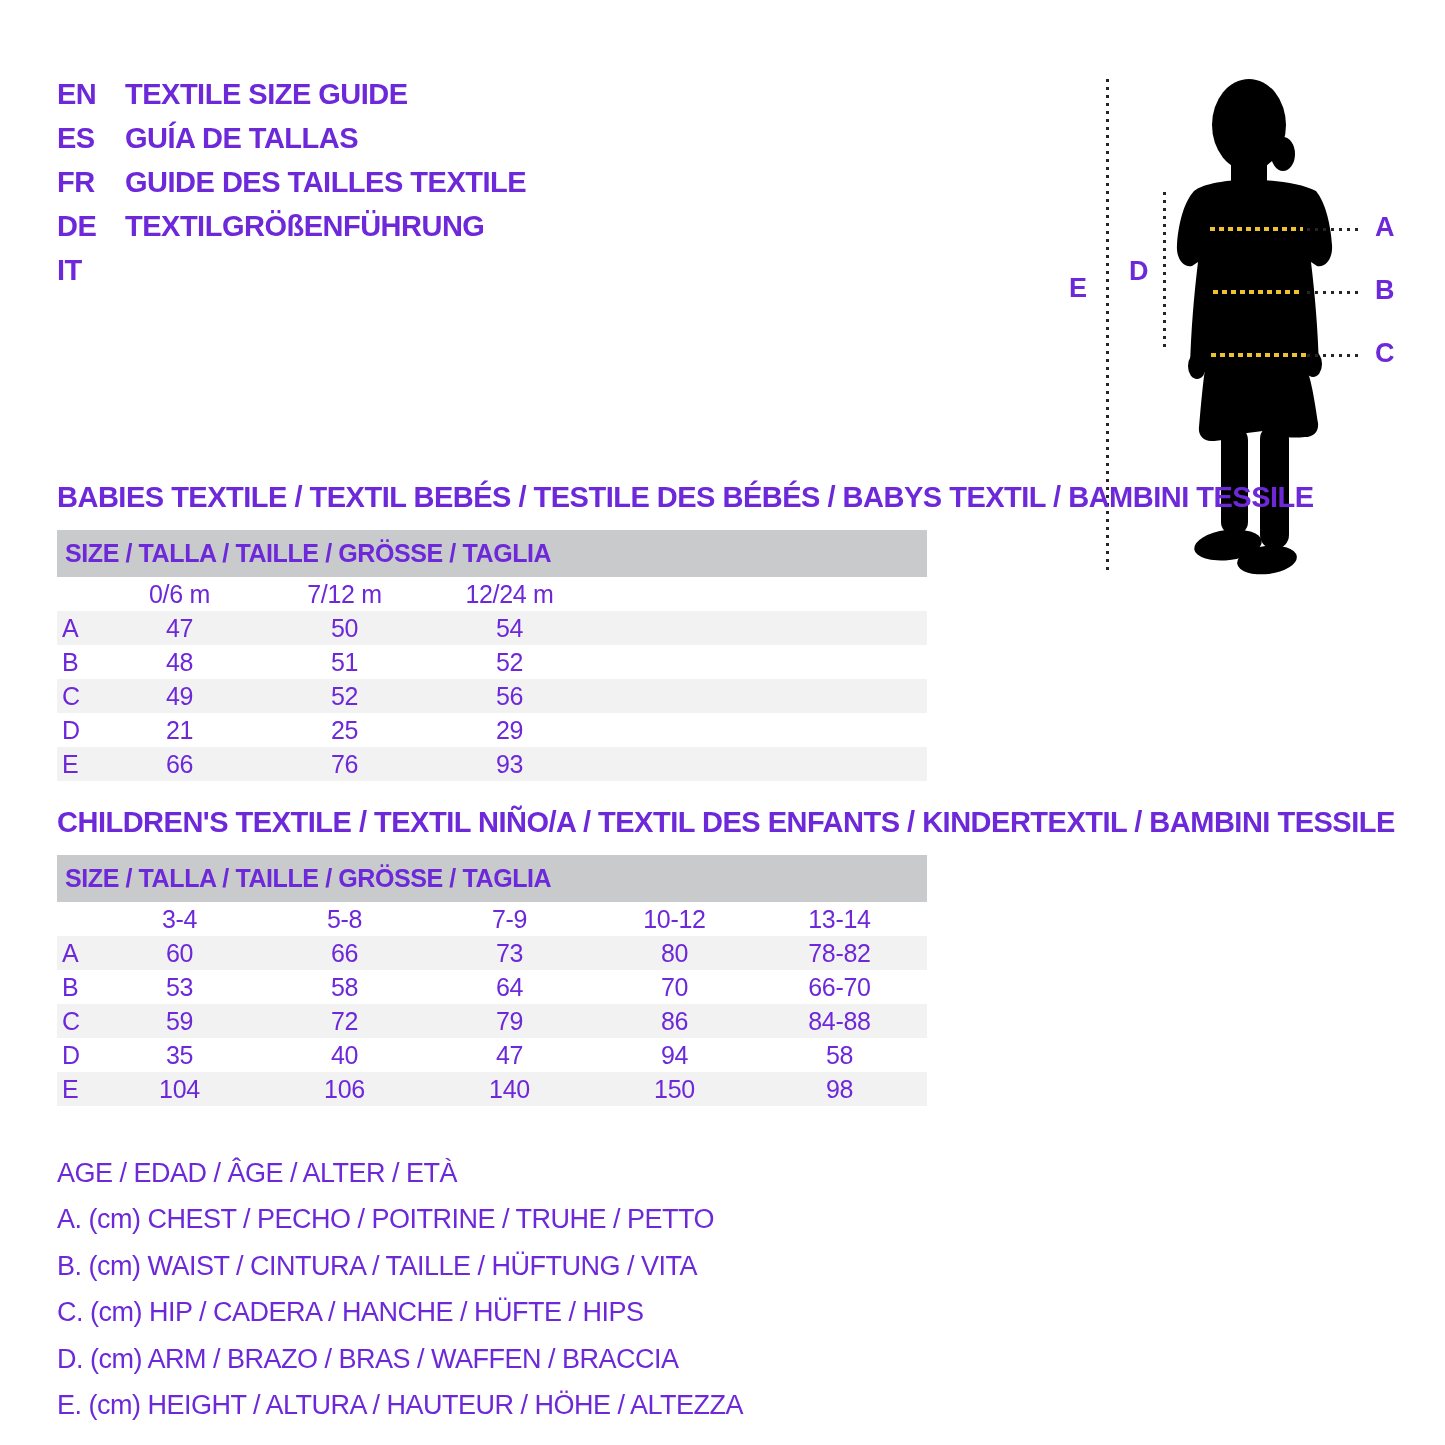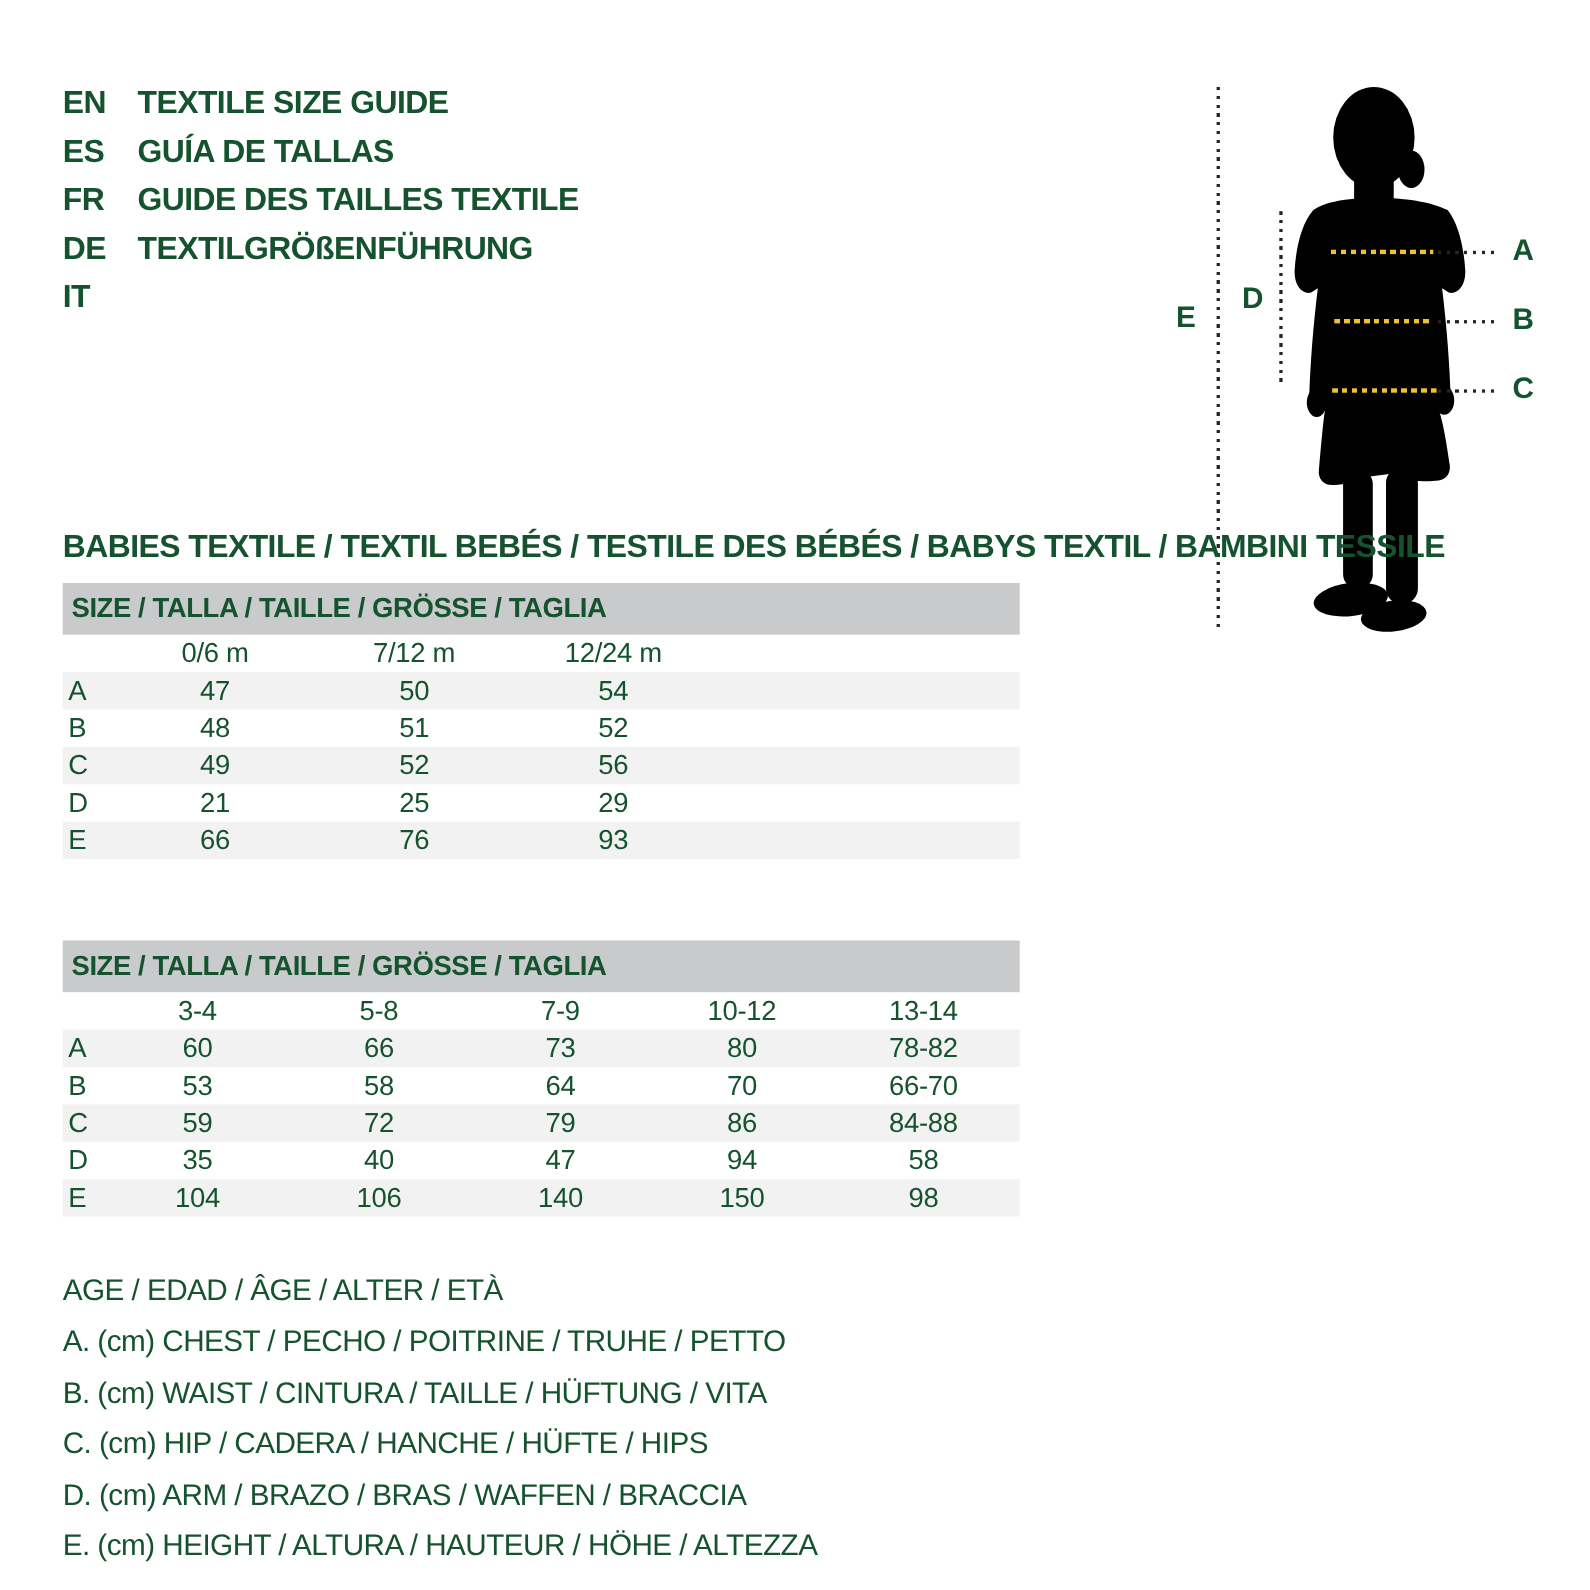--- a/index.html
+++ b/index.html
@@ -1,19 +1,19 @@
 <!DOCTYPE html>
 <html><head>
 <meta charset="utf-8">
 <style>
   * { margin:0; padding:0; box-sizing:border-box; }
   html,body { background:#ffffff; }
   .canvas {
     position:relative; width:1445px; height:1445px; background:#ffffff;
-    font-family:"Liberation Sans", sans-serif; color:#14532d; overflow:hidden;
+    font-family:"Liberation Sans", sans-serif; color:#6d28d9; overflow:hidden;
     letter-spacing:-0.3px;
   }
 
   
   .lang-block { position:absolute; left:57px; top:72px; }
   .lang-row { display:grid; grid-template-columns:68px auto; height:44px; align-items:center; }
   .lang-code, .lang-title { font-size:29px; font-weight:700; letter-spacing:-0.5px; white-space:nowrap; }
 
   
   .silhouette { position:absolute; left:1175px; top:75px; width:160px; height:500px; }
@@ -44,21 +44,21 @@
   .babies-title { top:481px; }
   .children-title { top:806px; }
 
   
   .size-table { position:absolute; left:57px; width:870px; }
   .babies-table { top:530px; }
   .children-table { top:855px; }
   .bar { height:47px; background:#c9cacb; display:flex; align-items:center; padding-left:8px; }
   .bar span { font-size:25px; font-weight:700; letter-spacing:-0.4px; }
   .trow { height:34px; display:grid; align-items:center; font-size:25px; font-weight:400; }
-  .babies-table .trow { grid-template-columns:40px 165px 165px 165px 1fr;gap:16px; }
+  .babies-table .trow { grid-template-columns:40px 165px 165px 165px 1fr; }
   .children-table .trow { grid-template-columns:40px 165px 165px 165px 165px 165px 1fr; }
   .trow.stripe { background:#f2f2f2; }
   .cell { text-align:center; white-space:nowrap; }
   .rowlabel { text-align:left; padding-left:5px; }
 
   
   .legend { position:absolute; left:57px; top:1134px;margin-top:16px; }
   .legend-line { font-size:27px; font-weight:400; line-height:46.4px; letter-spacing:-0.5px; white-space:nowrap; }
 </style>
 </head>
@@ -157,20 +157,21 @@
       <span class="cell">29</span>
     </div>
     <div class="trow stripe">
       <span class="cell rowlabel">E</span>
       <span class="cell">66</span>
       <span class="cell">76</span>
       <span class="cell">93</span>
     </div>
   </div>
 
+  <div class="section-title children-title">CHILDREN'S TEXTILE / TEXTIL NIÑO/A / TEXTIL DES ENFANTS / KINDERTEXTIL / BAMBINI TESSILE</div>
 
   <div class="size-table children-table">
     <div class="bar">
       <span>SIZE / TALLA / TAILLE / GRÖSSE / TAGLIA</span>
     </div>
     <div class="trow">
       <span class="cell rowlabel"></span>
       <span class="cell">3-4</span>
       <span class="cell">5-8</span>
       <span class="cell">7-9</span>

